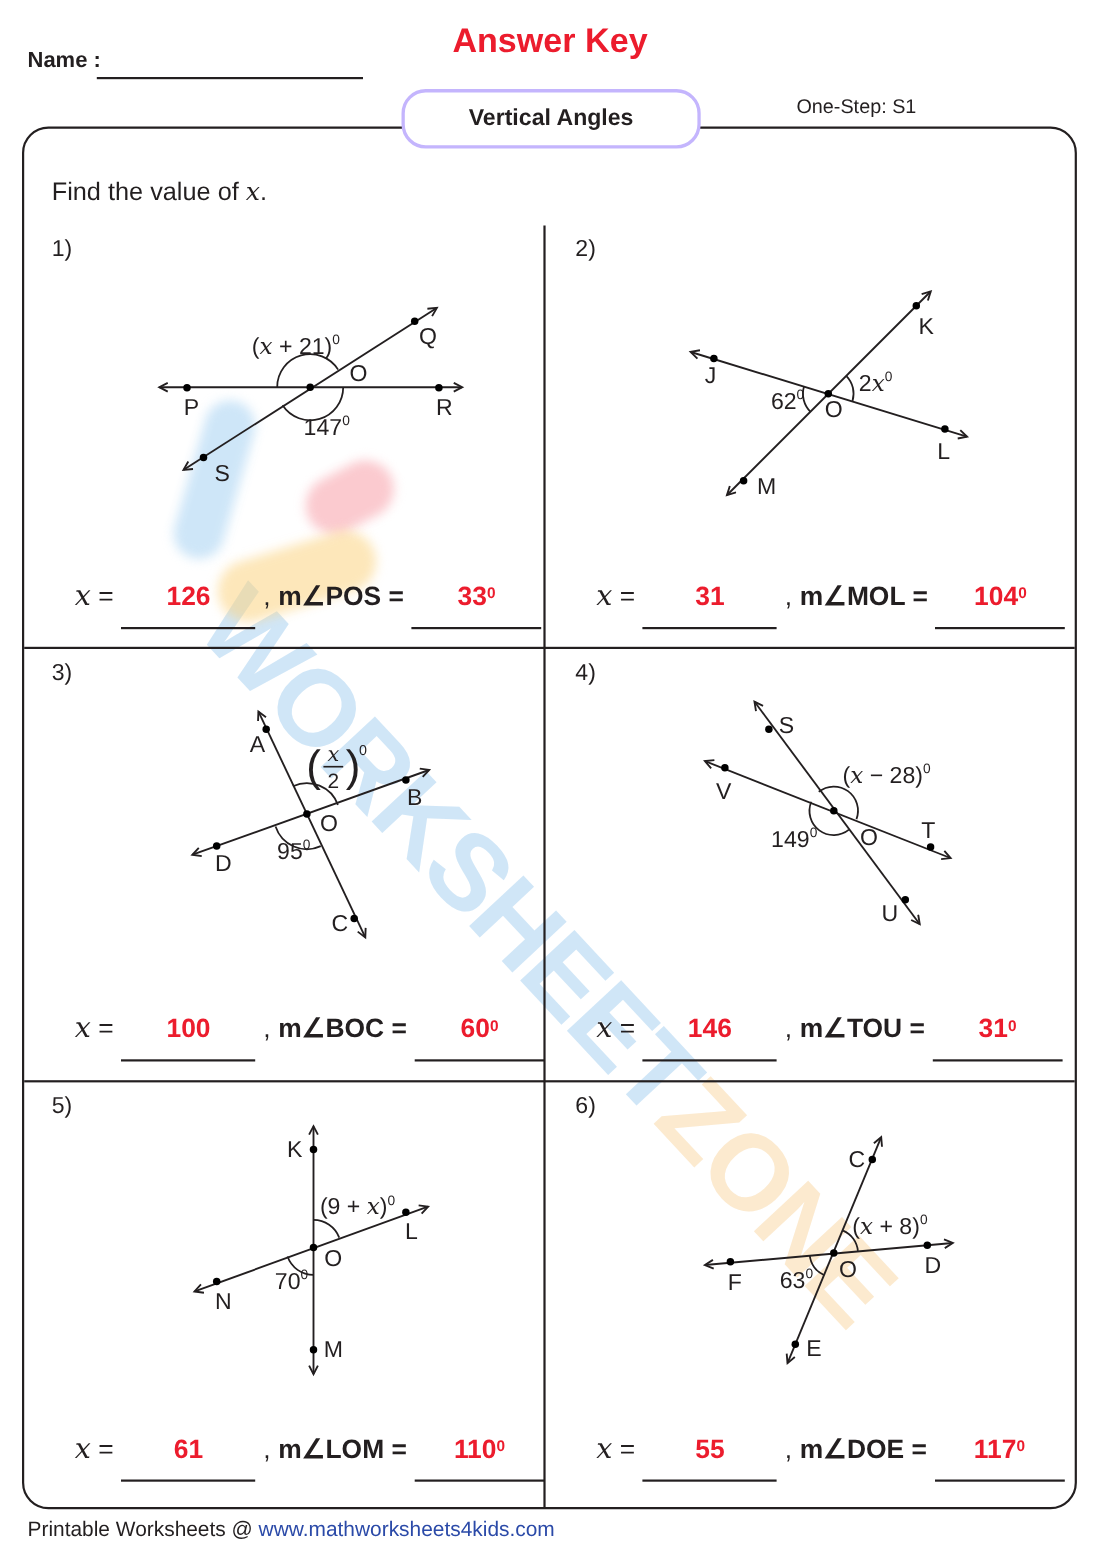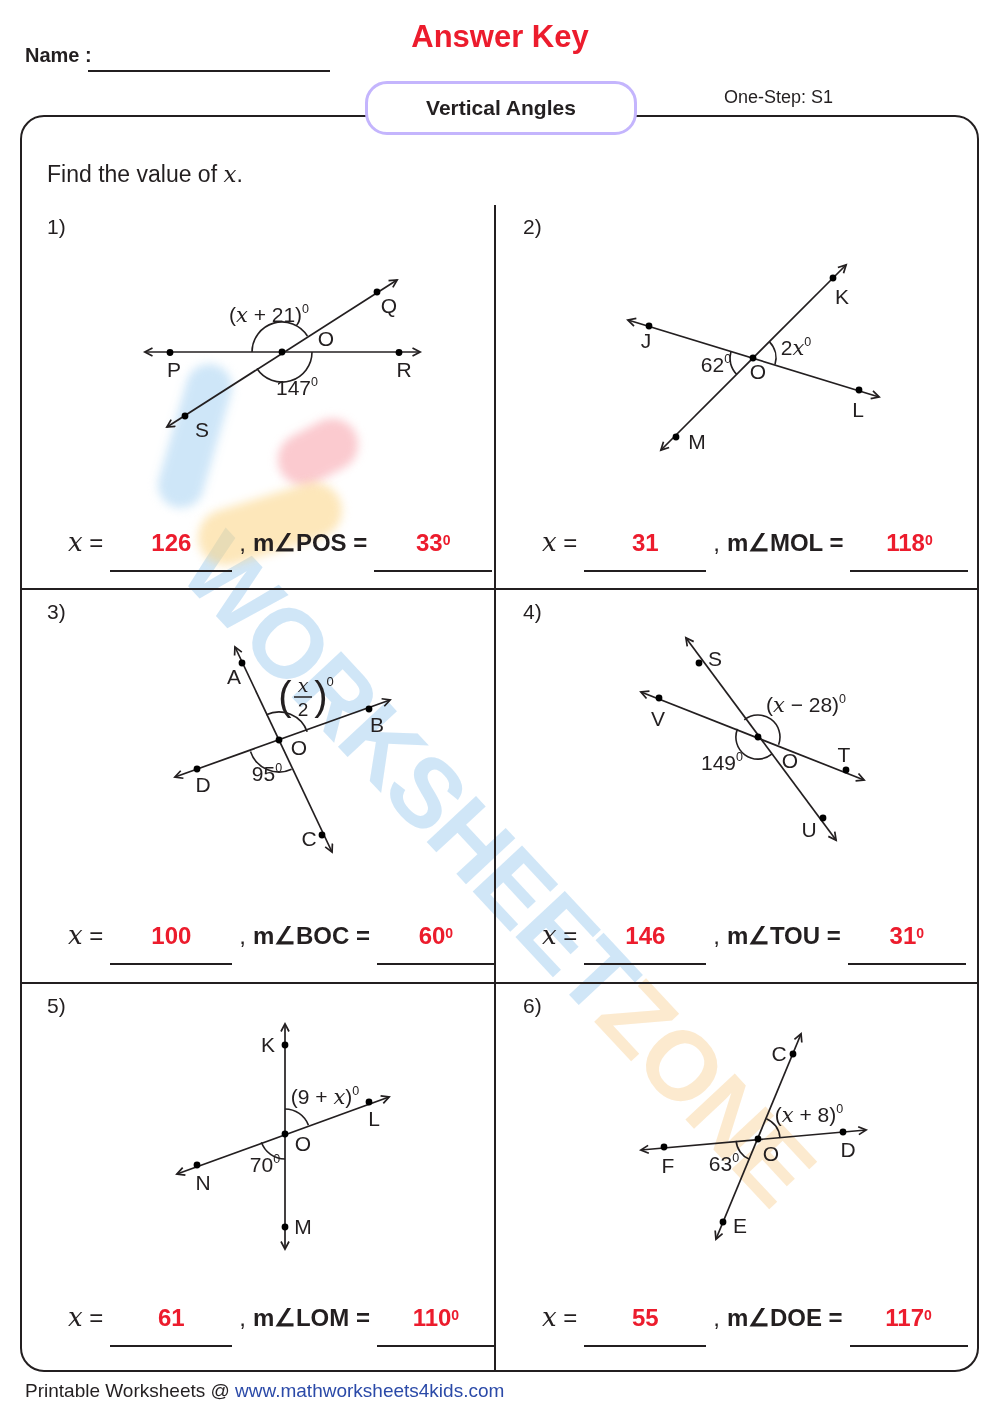--- a/index.html
+++ b/index.html
@@ -147,21 +147,21 @@
       <text class="pt" x="346" y="99" text-anchor="middle">K</text>
       <text class="pt" x="262" y="174" text-anchor="middle">O</text>
       <text class="angtxt" x="220" y="167" text-anchor="middle"><tspan>62</tspan><tspan dy="-9" font-size="12.5">0</tspan></text>
       <text class="angtxt" x="300" y="150" text-anchor="middle"><tspan>2</tspan><tspan class="itx">x</tspan><tspan></tspan><tspan dy="-9" font-size="12.5">0</tspan></text>
     </svg>
     <div class="ans">
       <span class="ansx"><span class="mathx">x</span> <span>=</span></span>
       <span class="blank b1"><span class="red">31</span></span>
       <span>,</span>
       <span class="alabel">m∠MOL =</span>
-      <span class="blank b2"><span class="red"><span>118</span><sup>0</sup></span></span>
+      <span class="blank b2"><span class="red"><span>104</span><sup>0</sup></span></span>
     </div>
   </div>
 
   <div class="cell c3 r2">
     <div class="pnum">3)</div>
     <svg class="dsvg" width="472" height="310">
       <line x1="213" y1="57" x2="310" y2="262" stroke="#231f20" stroke-width="1.7" marker-start="url(#arr)" marker-end="url(#arr)"></line>
       <line x1="153" y1="187" x2="368" y2="110" stroke="#231f20" stroke-width="1.7" marker-start="url(#arr)" marker-end="url(#arr)"></line>
       <path d="M244.3,124.8 A30,30 0 0 1 285.2,141.7" fill="none" stroke="#231f20" stroke-width="1.6"></path>
       <path d="M269.6,179.2 A30,30 0 0 1 228.5,161.4" fill="none" stroke="#231f20" stroke-width="1.6"></path>

